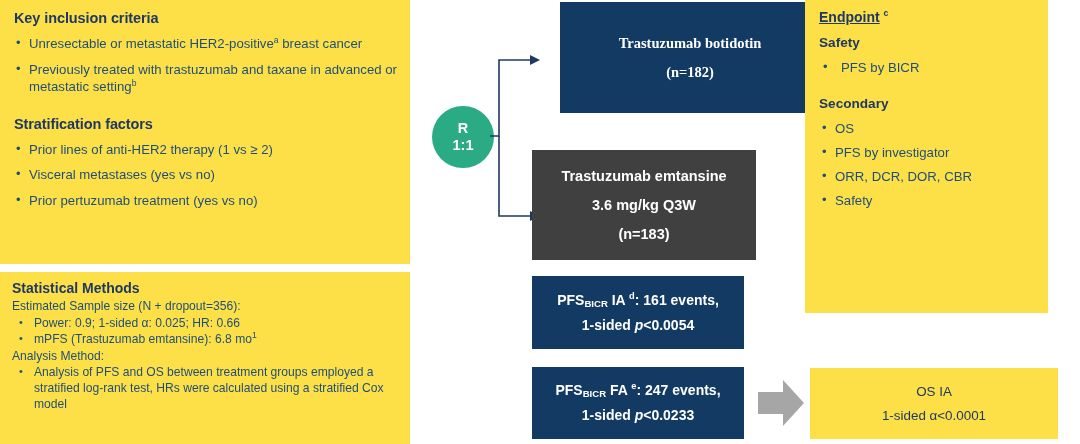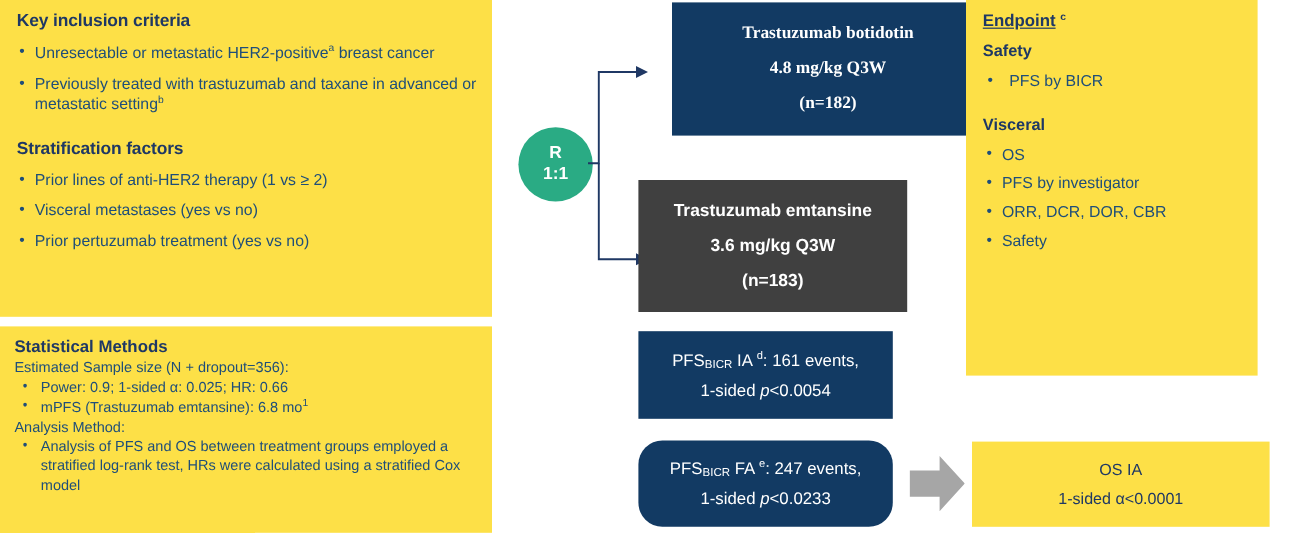--- a/index.html
+++ b/index.html
@@ -55,25 +55,25 @@
     align-items:center;justify-content:center;
     color:#ffffff;font-weight:bold;font-size:14.5px;line-height:29px;
     text-align:center;box-sizing:border-box;
   }
   #arm-experimental{left:560px;top:2px;width:260px;height:111px;background:#123a63;font-family:Liberation Serif, serif;}
   #arm-control{left:532px;top:150px;width:224px;height:110px;background:#404040;}
   
   .anabox{
     position:absolute;background:#123a63;color:#ffffff;
     display:flex;flex-direction:column;align-items:center;justify-content:center;
-    font-weight:normal;font-size:14px;line-height:25px;text-align:center;
+    font-weight:bold;font-size:14px;line-height:25px;text-align:center;
     box-sizing:border-box;
   }
   #pfs-ia-box{left:532px;top:276px;width:212px;height:73px;}
-  #pfs-fa-box{left:532px;top:367px;width:212px;height:72px;border-radius:20px;}
+  #pfs-fa-box{left:532px;top:367px;width:212px;height:72px;}
   .anabox sub{font-size:9.6px;vertical-align:baseline;line-height:0;position:relative;top:2px;}
   .anabox sup{font-size:9.3px;}
   .ital{font-style:italic;}
   
   #os-arrow{position:absolute;left:758px;top:378px;width:46px;height:50px;}
   
   #os-ia-box{
     left:810px;top:368px;width:248px;height:71px;
     display:flex;flex-direction:column;align-items:center;justify-content:center;
     font-size:13.4px;line-height:24px;color:#1f3864;text-align:center;
@@ -132,21 +132,20 @@
 
 <svg id="connector" viewBox="0 0 60 185">
   <path d="M0,86 L9,86 L9,10 L40,10" fill="none" stroke="#1f3864" stroke-width="1.6"></path>
   <path d="M9,86 L9,166 L40,166" fill="none" stroke="#1f3864" stroke-width="1.6"></path>
   <polygon points="40,5 50,10 40,15" fill="#1f3864"></polygon>
   <polygon points="40,161 50,166 40,171" fill="#1f3864"></polygon>
 </svg>
 
 <div class="armbox" id="arm-experimental">
   <div>Trastuzumab botidotin</div>
-  <div>4.8 mg/kg  Q3W</div>
   <div>(n=182)</div>
 </div>
 
 <div class="armbox" id="arm-control">
   <div>Trastuzumab emtansine</div>
   <div>3.6 mg/kg  Q3W</div>
   <div>(n=183)</div>
 </div>
 
 <div class="anabox" id="pfs-ia-box">
@@ -165,18 +164,18 @@
 
 <div class="panel" id="os-ia-box">
   <div>OS IA</div>
   <div>1-sided α&lt;0.0001</div>
 </div>
 
 <div class="panel" id="endpoint-panel">
   <div class="ep-title"><u>Endpoint</u> <sup>c</sup></div>
   <div class="ep-sub">Safety</div>
   <div class="ep-bul wide">PFS by BICR</div>
-  <div class="ep-sub second">Visceral</div>
+  <div class="ep-sub second">Secondary</div>
   <div class="ep-bul">OS</div>
   <div class="ep-bul">PFS by investigator</div>
   <div class="ep-bul">ORR, DCR, DOR, CBR</div>
   <div class="ep-bul">Safety</div>
 </div>
 
 </body></html>

